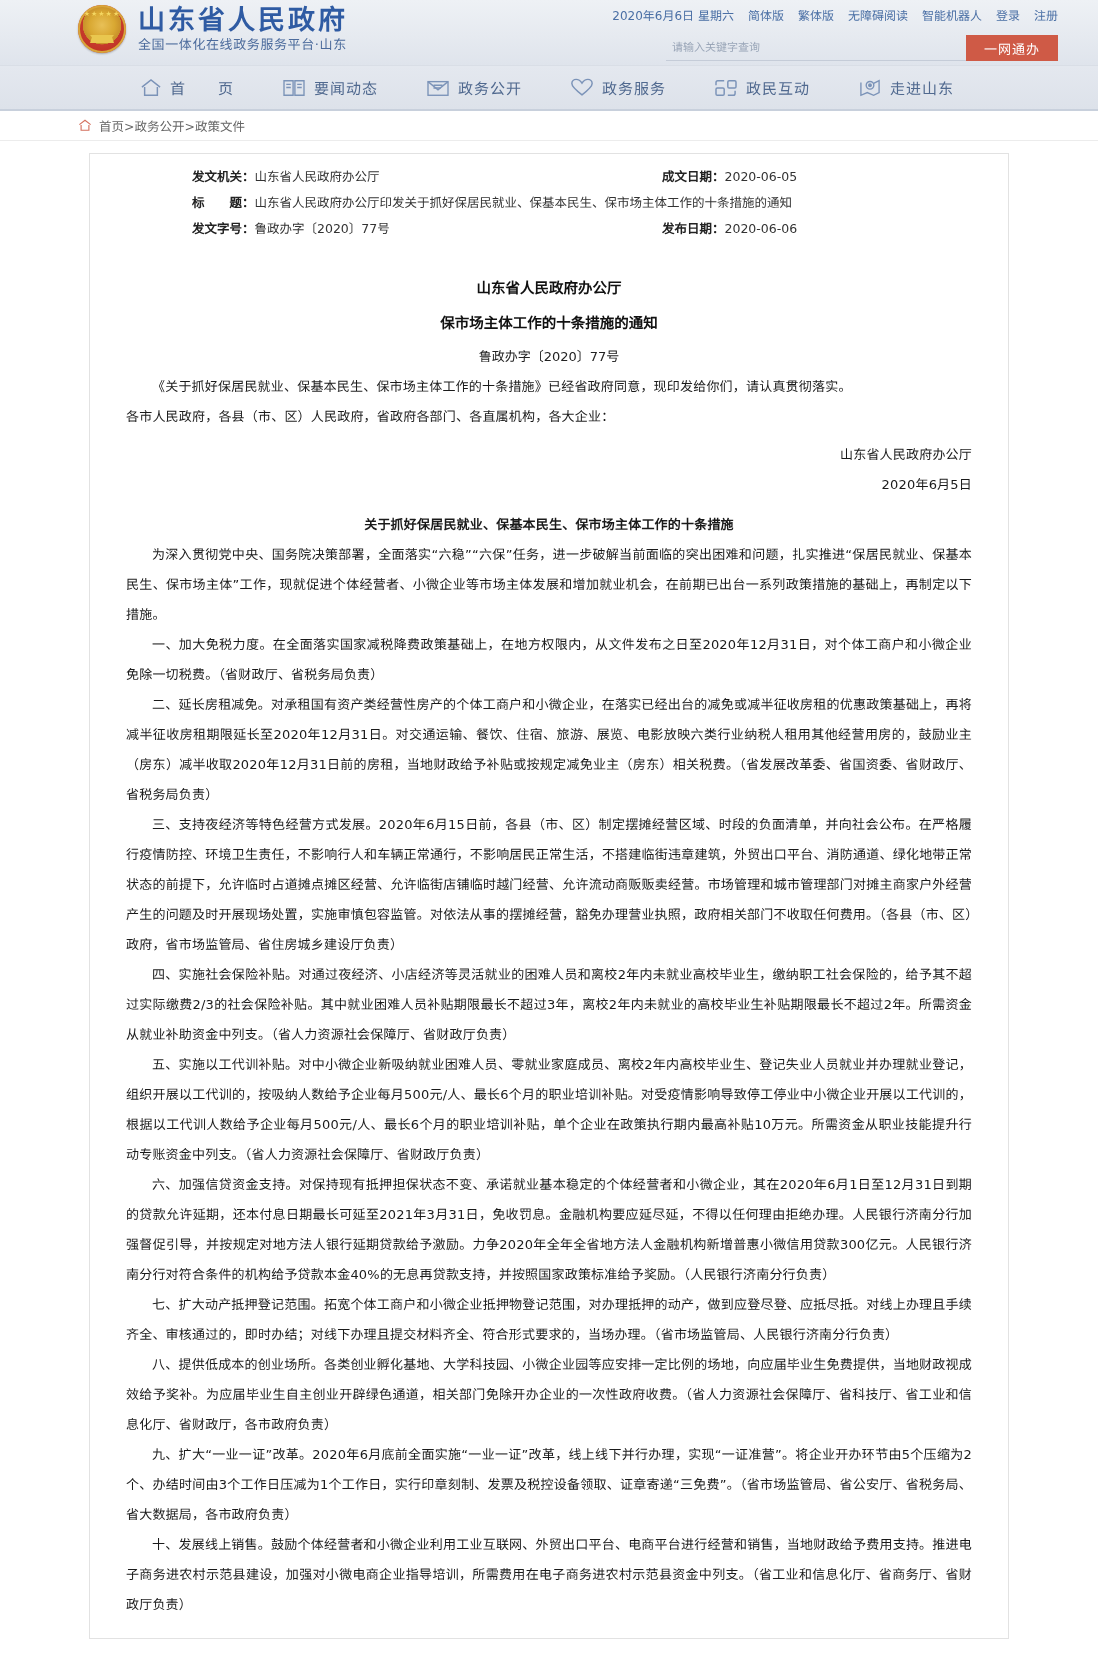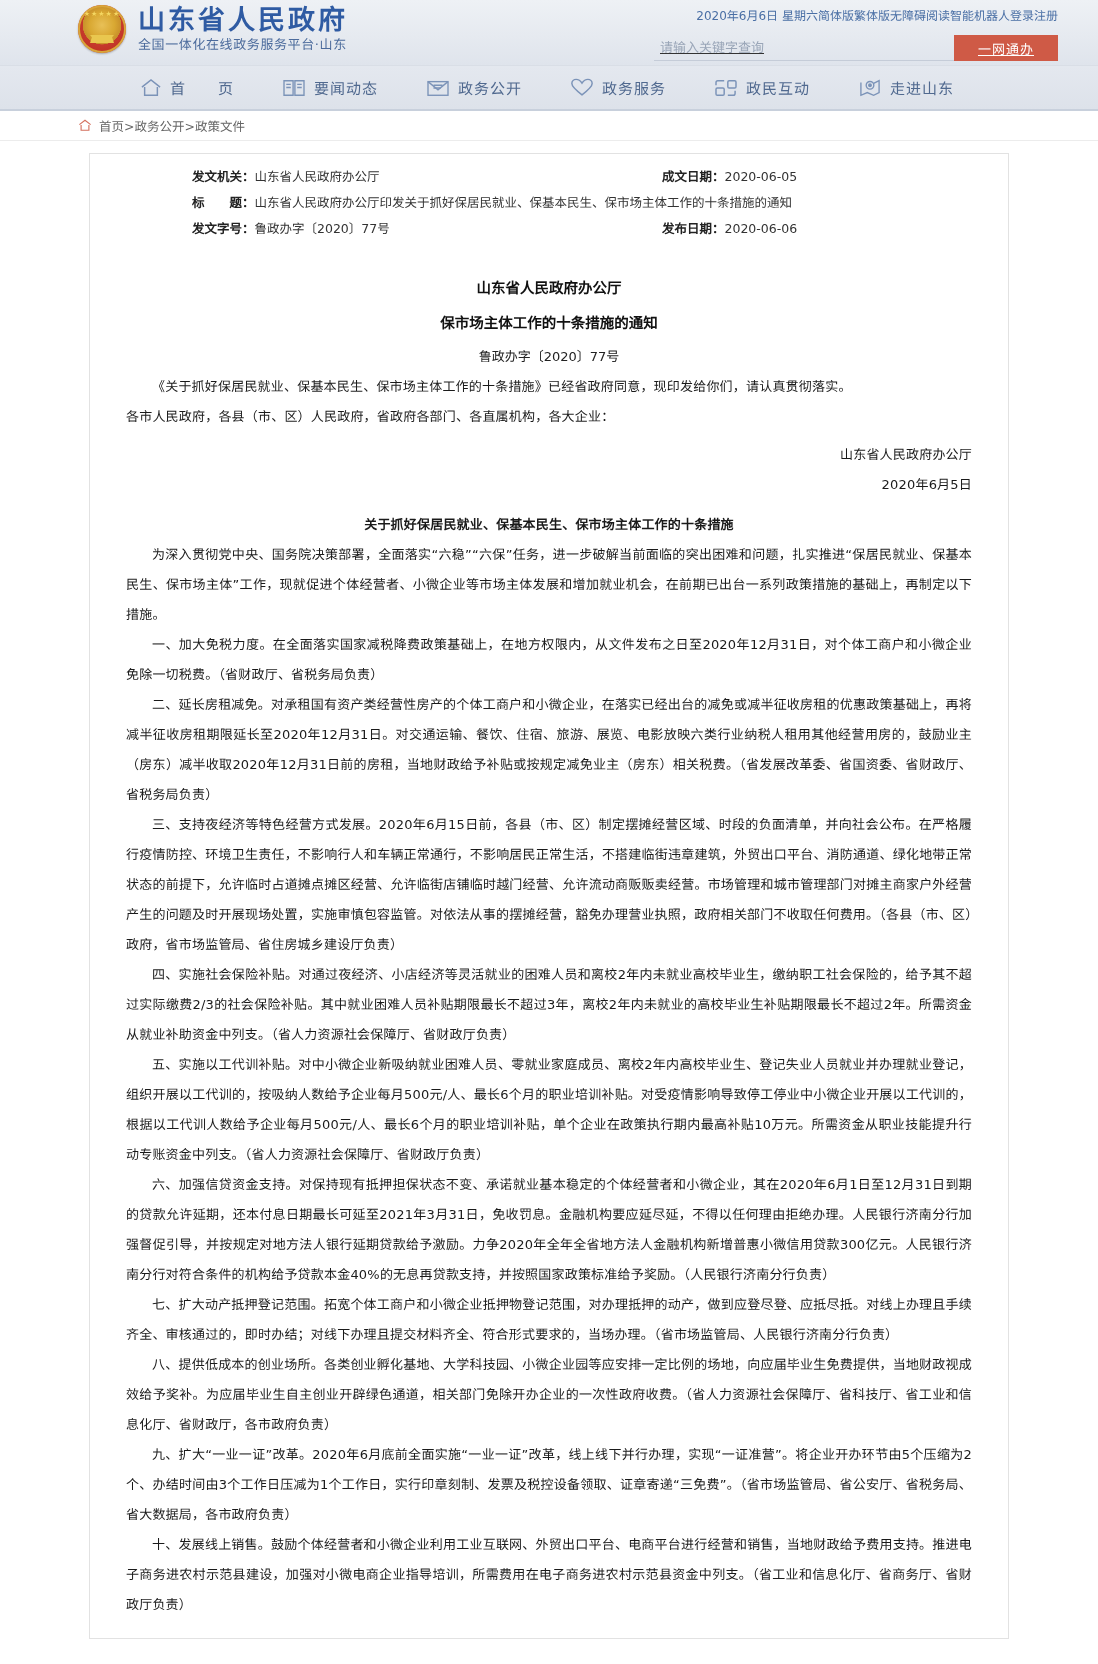--- a/index.html
+++ b/index.html
@@ -74,56 +74,55 @@
     right: 40px; top: 6px;
     width: 560px;
     text-align: right;
   }
   .toplinks {
     font-size: 12px;
     color: #4a6fa5;
     display: flex;
     justify-content: flex-end;
     align-items: center;
+    gap: 14px;
     white-space: nowrap;
   }
   .toplinks .date { color: #4a6fa5; }
   .toplinks a { color: #4a6fa5; text-decoration: none; cursor: pointer; }
 
   .searchrow {
     margin-top: 12px;
     display: flex;
     justify-content: flex-end;
     align-items: stretch;
     gap: 0;
   }
   .search-input {
     width: 300px;
     height: 26px;
     border: none;
     border-bottom: 1px solid #c5ccd8;
     background: transparent;
-    font-size: 13px;
+    font-size: 11px;
     color: #333;
     padding: 0 6px;
     outline: none;
     font-family: "DejaVu Sans", "Liberation Sans", sans-serif;
-    text-decoration: underline;
   }
   .search-input::placeholder { color: #9aa6b8; }
   .btn-onestop {
-    width: 104px; height: 26px;
+    width: 92px; height: 26px;
     background: #cf5a46;
     color: #fff;
     font-size: 13px;
     border: none;
     cursor: pointer;
     letter-spacing: 1px;
     font-family: "DejaVu Sans", "Liberation Sans", sans-serif;
-    text-decoration: underline;
   }
 
   
   .navbar {
     height: 45px;
     background: linear-gradient(180deg, #e4e8ef 0%, #dde2ea 100%);
     border-bottom: 2px solid #c8d0dc;
     display: flex;
     align-items: center;
     padding-left: 140px;

